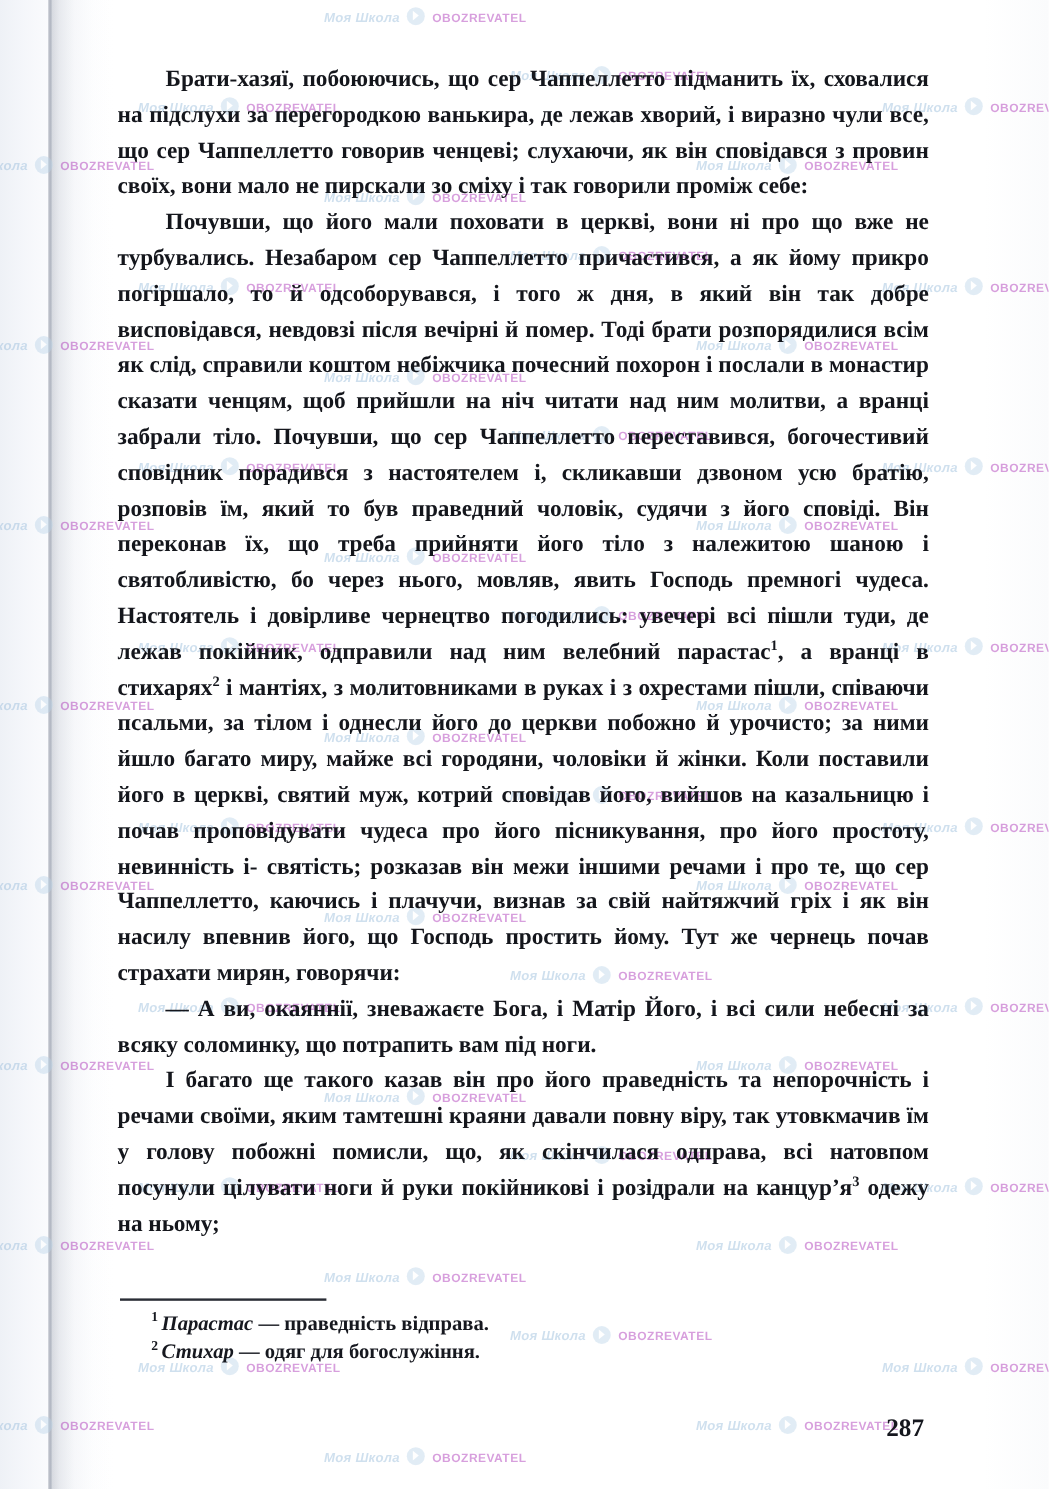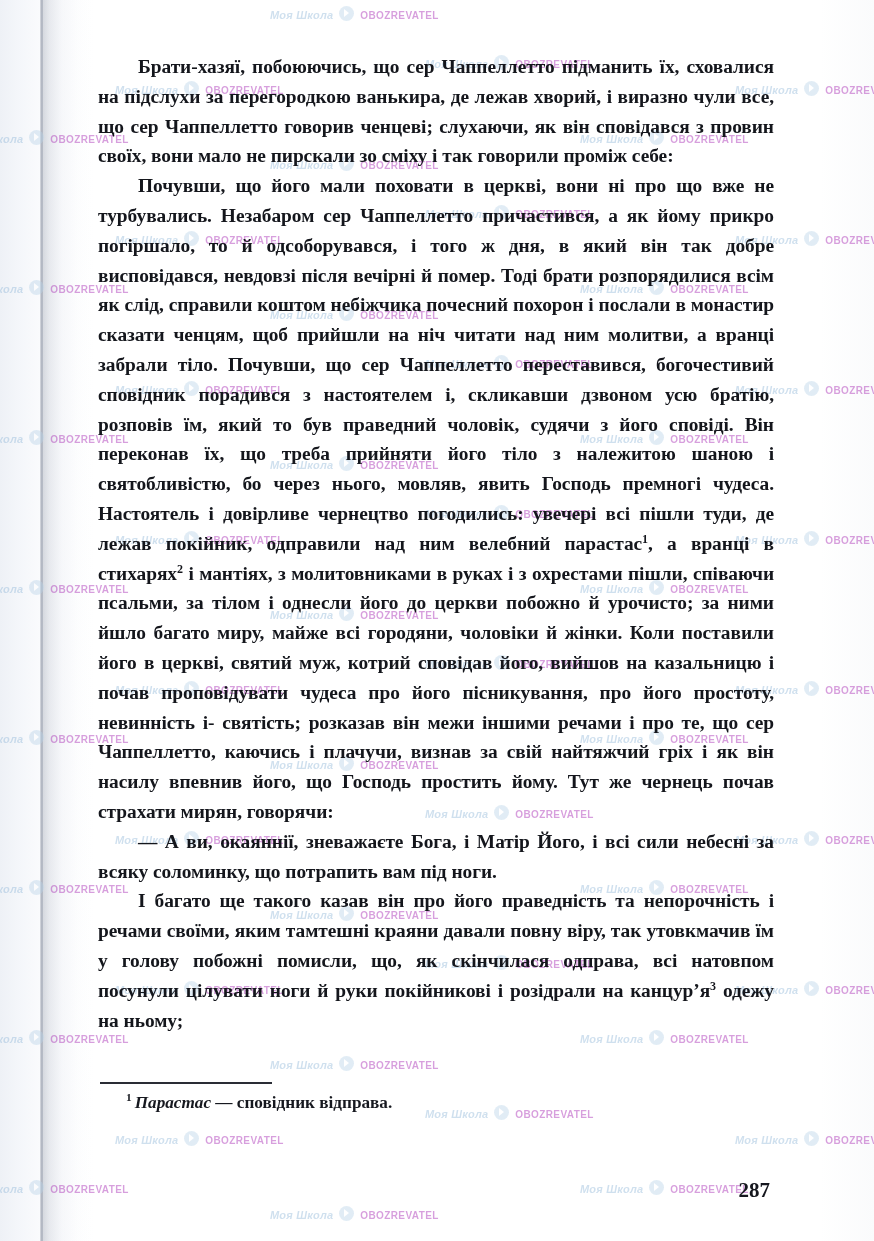--- a/index.html
+++ b/index.html
@@ -444,20 +444,21 @@
 
     <p class="para dash">— А ви, окаяннії, зневажаєте Бога, і Матір Його, і всі сили небесні за всяку соломинку, що потрапить вам під ноги.</p>
 
     <p class="para"><span>І багато ще такого казав він про його праведність та непорочність і речами своїми, яким тамтешні краяни давали повну віру, так утовкмачив їм у голову побожні помисли, що, як скінчилася одправа, всі натовпом посунули цілувати ноги й руки покійникові і розідрали на канцур’я</span><sup class="fnref">3</sup><span> одежу на ньому;</span></p>
 
   </div>
 
   <div class="footnotes">
     <div class="fn-rule"></div>
 
-    <p class="fn"><span class="fn-num">1</span><span class="fn-term">Парастас</span><span> — </span><span>сповідник відправа.</span></p>
-
+    <p class="fn"><span class="fn-num">1</span><span class="fn-term">Парастас</span><span> — </span><span>праведність відправа.</span></p>
+
+    <p class="fn"><span class="fn-num">2</span><span class="fn-term">Стихар</span><span> — </span><span>одяг для богослужіння.</span></p>
 
   </div>
 
   <div class="page-number">287</div>
 
 </div>
 
 </body></html>

